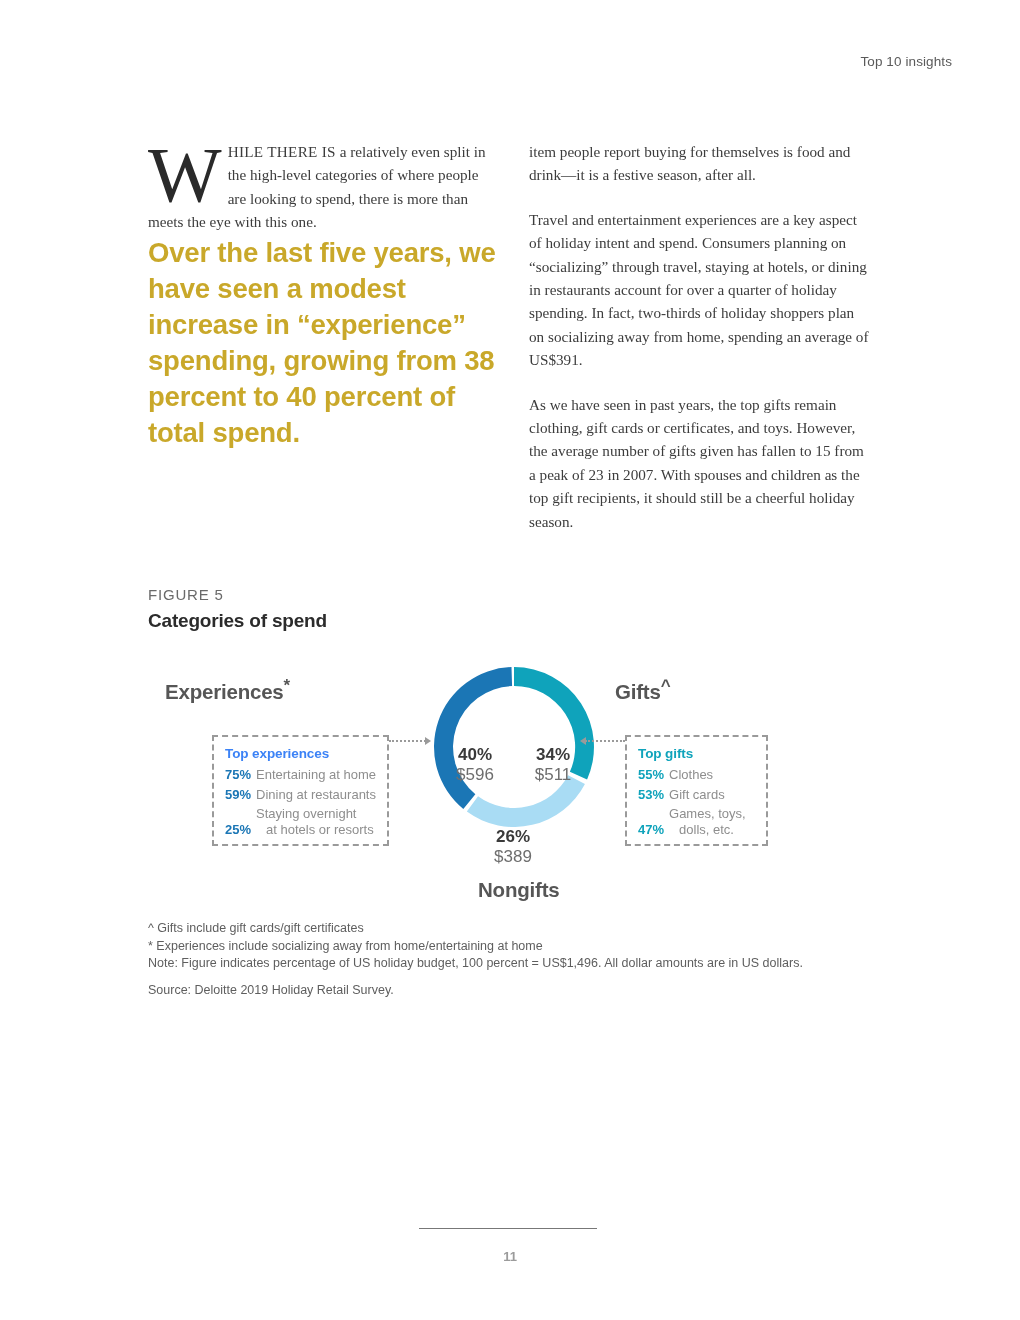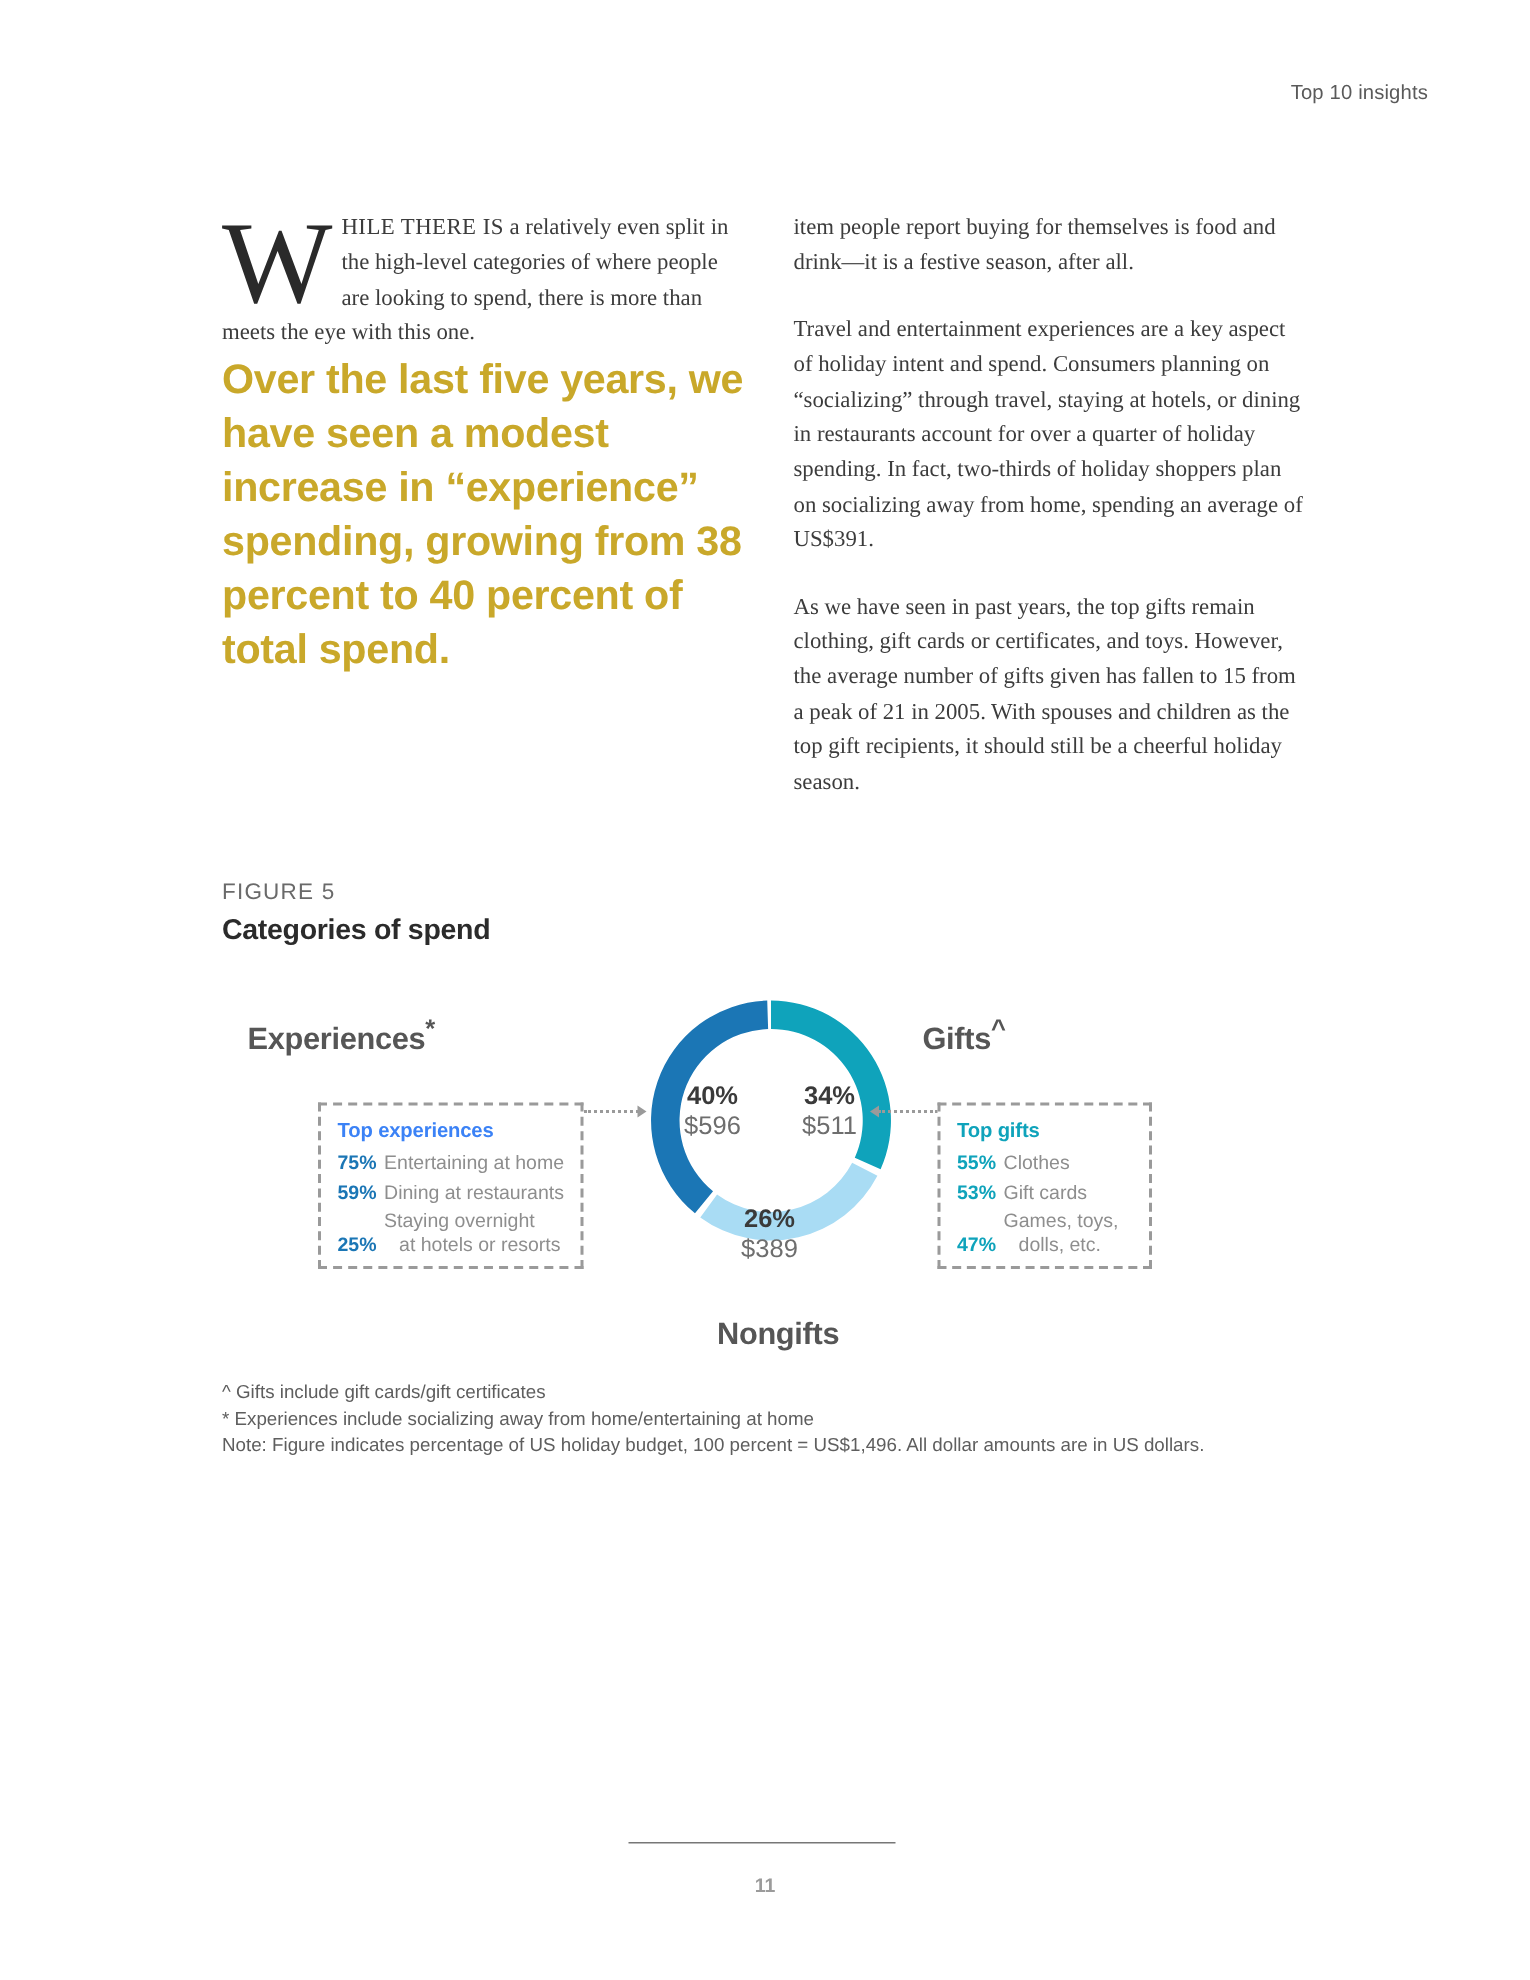--- a/index.html
+++ b/index.html
@@ -132,20 +132,21 @@
     position: absolute;
     text-align: center;
     font-family: "Liberation Sans", sans-serif;
     line-height: 1.05;
   }
   .donut-value .pct {
     font-size: 17px;
     font-weight: bold;
     color: #3a3a3a;
     display: block;
+    margin-top: 24px;
   }
   .donut-value .amt {
     font-size: 17px;
     font-weight: normal;
     color: #6e6e6e;
     display: block;
     margin-top: 2px;
   }
   .dv-exp  { left: 14px;  top: 66px;  width: 76px; }
   .dv-gift { left: 92px;  top: 66px;  width: 76px; }
@@ -270,21 +271,21 @@
       <span class="dropcap">W</span><span class="smallcaps">HILE THERE IS</span><span> a relatively even split in the high-level categories of where people are looking to spend, there is more than meets the eye with this one.</span>
     </p>
   </div>
 
   <div class="pullquote">Over the last five years, we have seen a modest increase in “experience” spending, growing from 38 percent to 40 percent of total spend.</div>
 
 
   <div class="col col-right">
     <p>item people report buying for themselves is food and drink—it is a festive season, after all.</p>
     <p>Travel and entertainment experiences are a key aspect of holiday intent and spend. Consumers planning on “socializing” through travel, staying at hotels, or dining in restaurants account for over a quarter of holiday spending. In fact, two-thirds of holiday shoppers plan on socializing away from home, spending an average of US$391.</p>
-    <p>As we have seen in past years, the top gifts remain clothing, gift cards or certificates, and toys. However, the average number of gifts given has fallen to 15 from a peak of 21 in 2005. With spouses and children as the top gift recipients, it should still be a cheerful holiday season.</p>
+    <p>As we have seen in past years, the top gifts remain clothing, gift cards or certificates, and toys. However, the average number of gifts given has fallen to 15 from a peak of 23 in 2007. With spouses and children as the top gift recipients, it should still be a cheerful holiday season.</p>
   </div>
 
   <div class="figure-label">FIGURE 5</div>
   <div class="figure-title">Categories of spend</div>
 
   <div class="chart-area">
 
     <div class="slice-label lbl-experiences"><span>Experiences<sup>*</sup></span></div>
     <div class="slice-label lbl-gifts"><span>Gifts<sup>^</sup></span></div>
     <div class="slice-label lbl-nongifts"><span>Nongifts</span></div>
@@ -359,18 +360,19 @@
           </span>
         </li>
       </ul>
     </div>
   </div>
 
   <div class="notes">
     <div>^ Gifts include gift cards/gift certificates</div>
     <div>* Experiences include socializing away from home/entertaining at home</div>
     <div>Note: Figure indicates percentage of US holiday budget, 100 percent = US$1,496. All dollar amounts are in US dollars.</div>
+    <span class="src">Source: Deloitte 2019 Holiday Retail Survey.</span>
   </div>
 
   <div class="footer-rule"></div>
   <div class="page-number">11</div>
 
 </div>
 
 </body></html>

